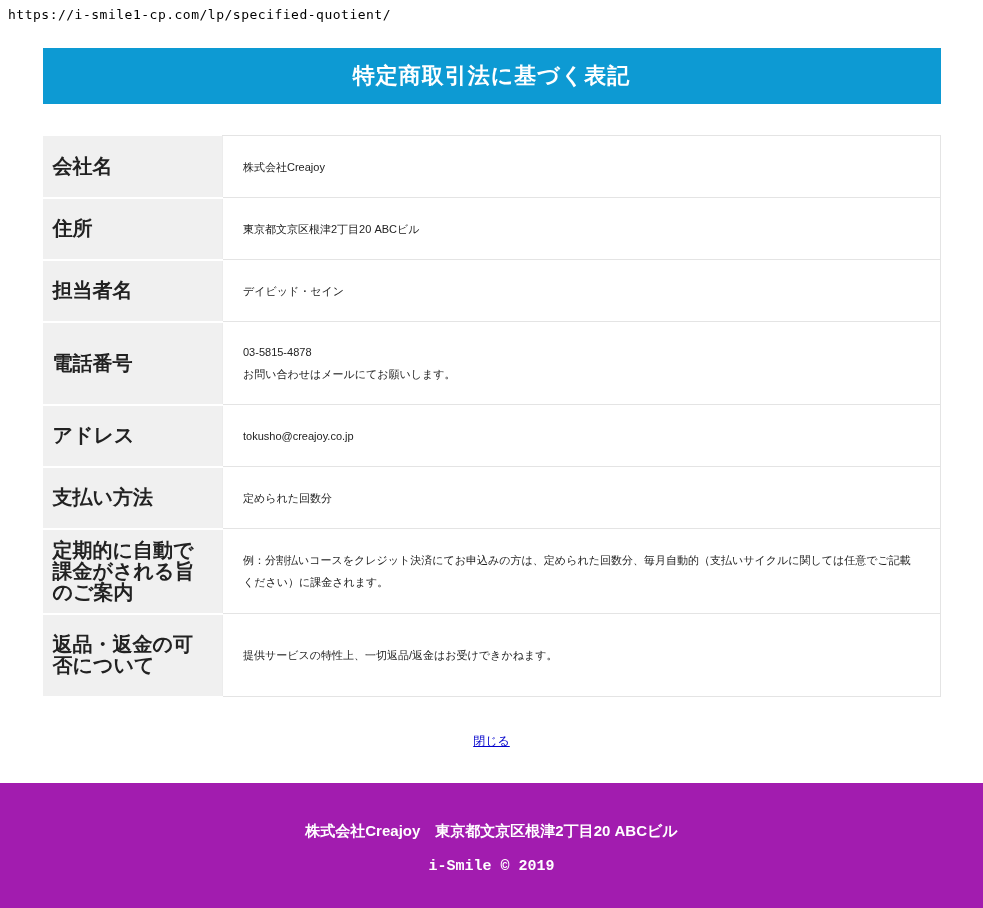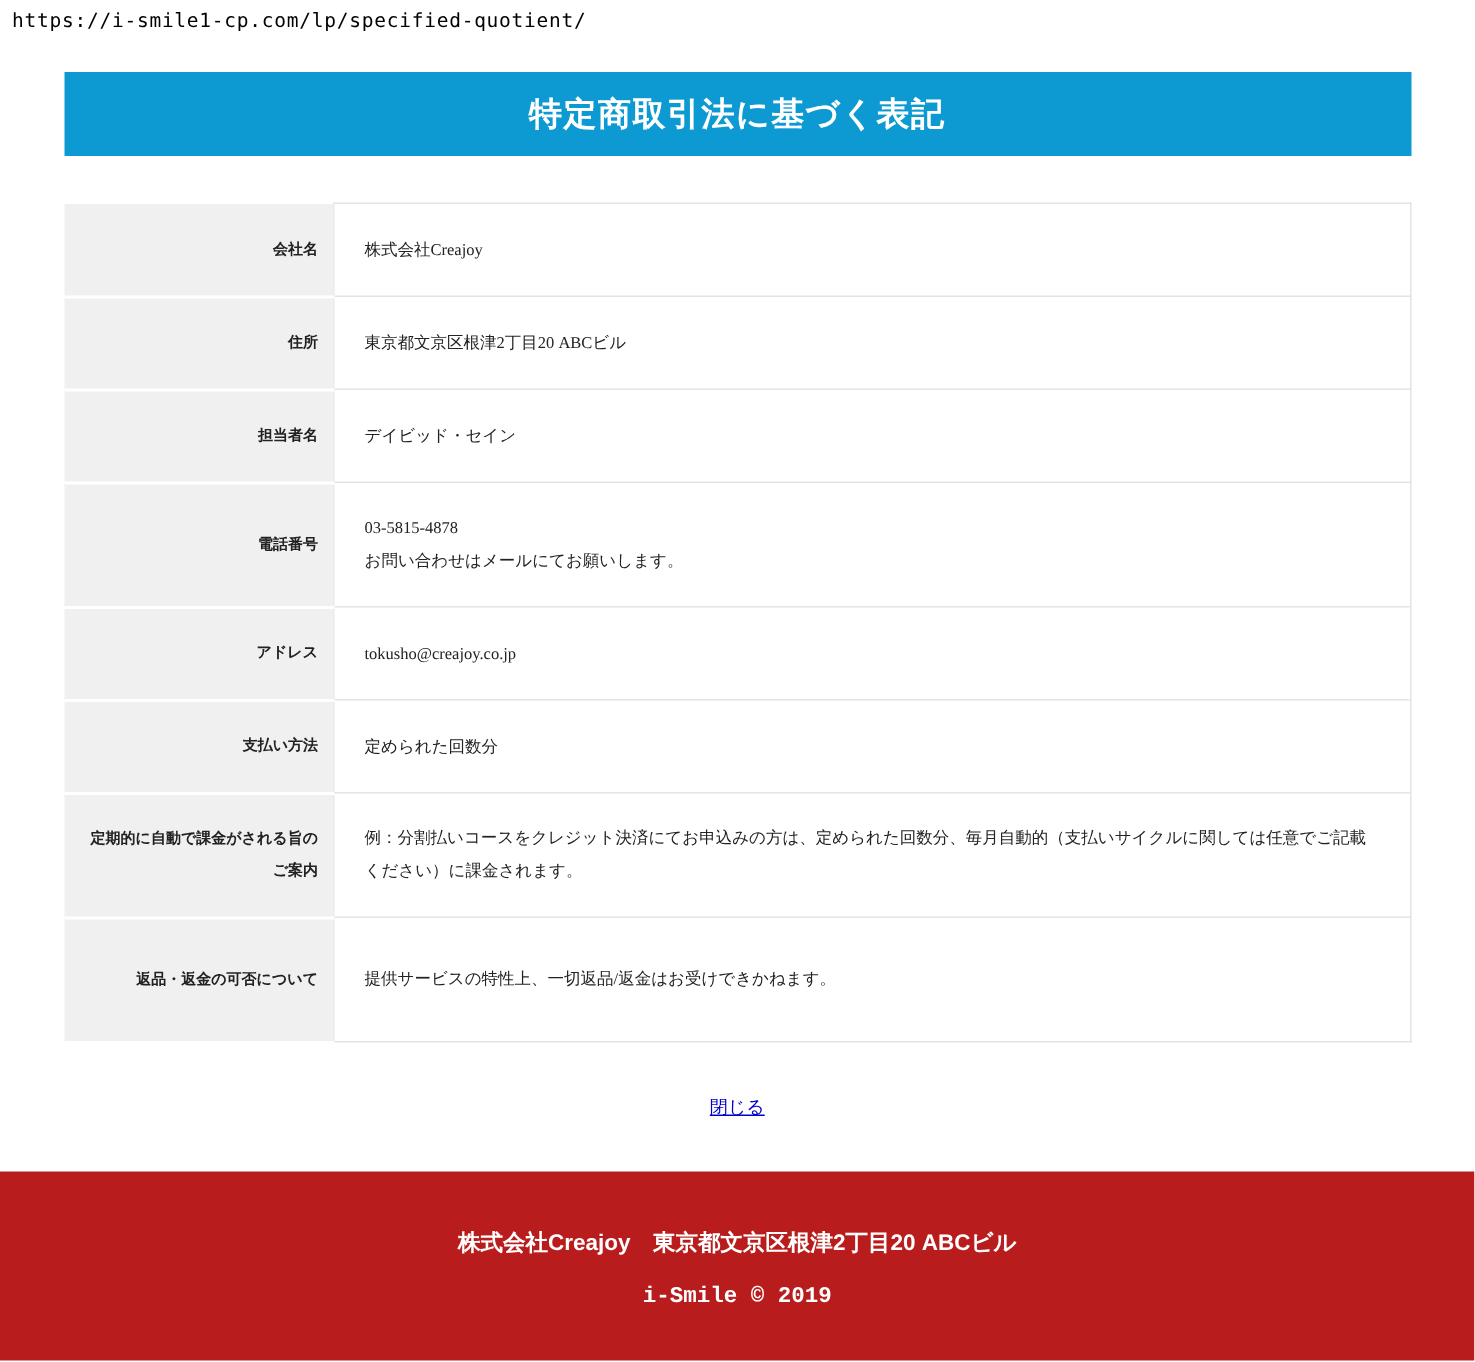--- a/index.html
+++ b/index.html
@@ -20,21 +20,21 @@
     border-radius: 19px;
   }
   .url-text {
     font-family: "DejaVu Sans Mono", monospace;
     font-size: 13px;
     color: #000000;
     letter-spacing: 0.5px;
   }
 
   
-  .content { width: 898px; margin: 0 auto; font-family: Liberation Serif, serif; }
+  .content { width: 898px; margin: 0 auto; }
 
   
   .banner {
     height: 56px;
     background: #0d9ad3;
     display: flex;
     align-items: center;
     justify-content: center;
   }
   .banner-title {
@@ -48,24 +48,24 @@
   
   table.tokusho {
     width: 100%;
     border-collapse: collapse;
     margin-top: 31px;
     table-layout: fixed;
   }
   table.tokusho th {
     width: 180px;
     background: #f0f0f0;
-    font-size: 10px;
+    font-size: 20px;
     font-weight: bold;
     color: #222222;
-    text-align: right;
+    text-align: left;
     vertical-align: middle;
     padding: 10px 10px;
     box-sizing: border-box;
     border-bottom: 2px solid #ffffff;
     line-height: 21px;
   }
   table.tokusho td {
     font-size: 11px;
     color: #222222;
     text-align: left;
@@ -90,21 +90,21 @@
     color: #0000cc;
     font-size: 12px;
     text-decoration: underline;
     cursor: pointer;
   }
 
   
   .footer {
     margin-top: 32px;
     height: 126px;
-    background: #b91c1c;
+    background: #a21caf;
     color: #ffffff;
     text-align: center;
     box-sizing: border-box;
     padding-top: 38px;
   }
   .footer p {
     margin: 0;
     font-size: 15px;
     font-weight: 600;
     line-height: 20px;

